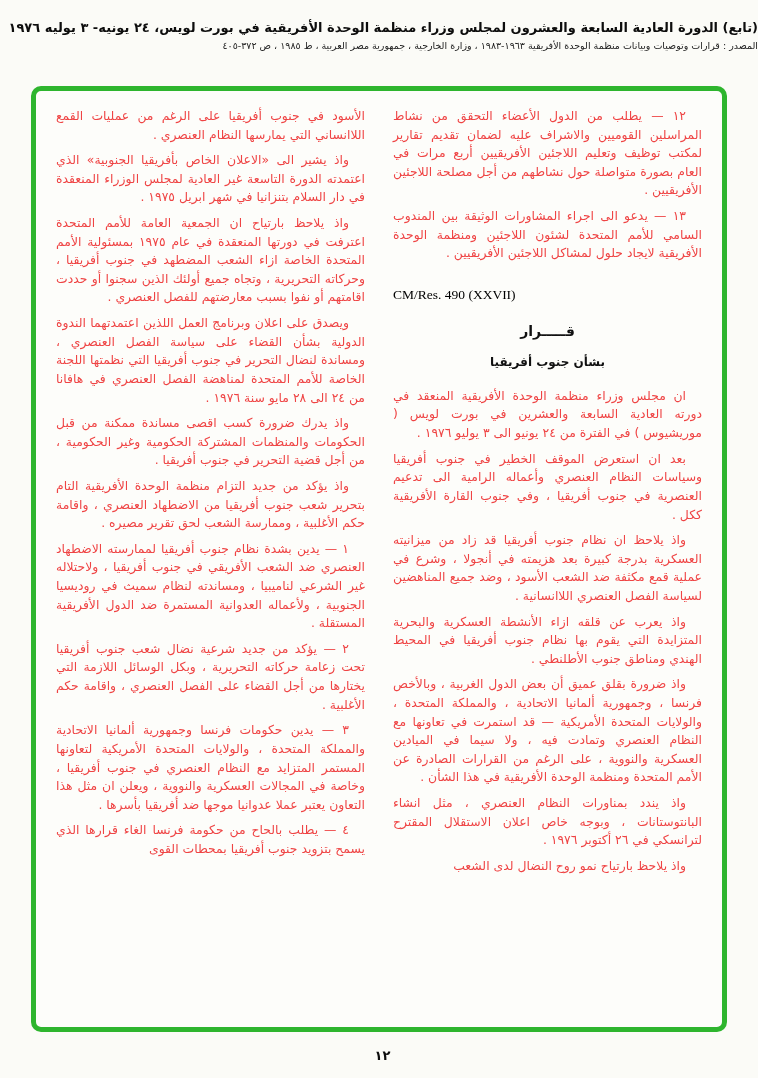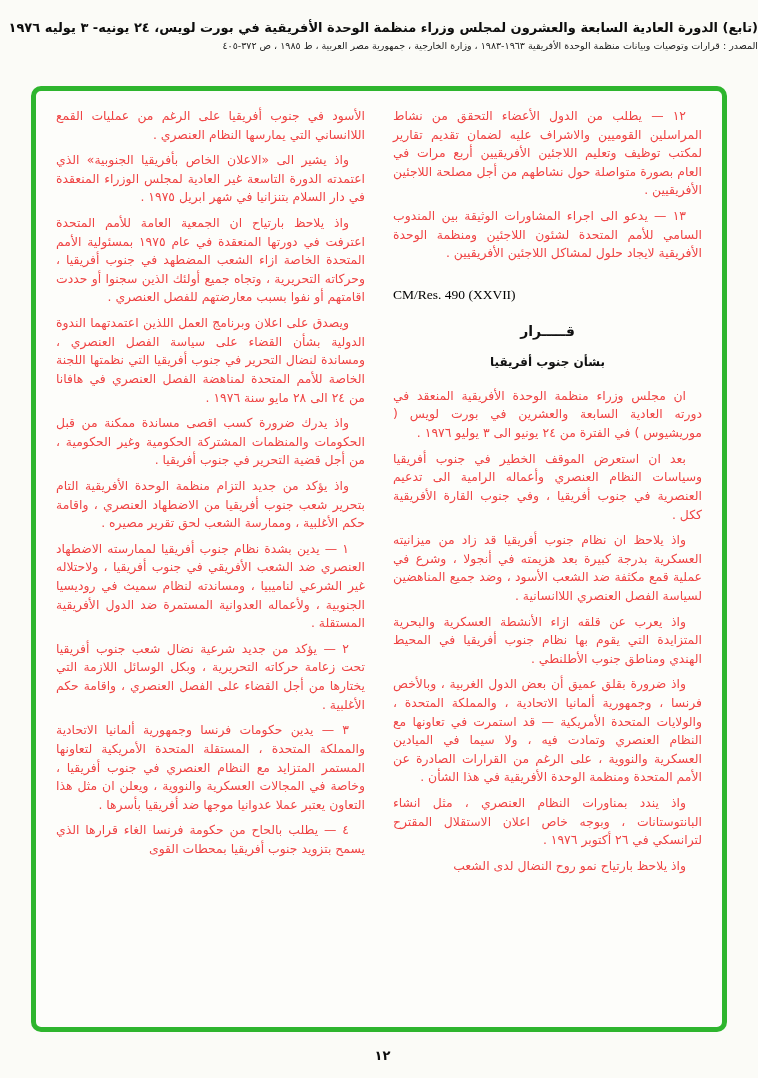--- a/index.html
+++ b/index.html
@@ -86,21 +86,21 @@
 
       <section class="column">
         <p class="para noindent"><strong class="lead"></strong> <span>الأسود في جنوب أفريقيا على الرغم من عمليات القمع اللاانساني التي يمارسها النظام العنصري .</span></p>
         <p class="para"><strong class="lead">واذ يشير</strong> <span>الى «الاعلان الخاص بأفريقيا الجنوبية» الذي اعتمدته الدورة التاسعة غير العادية لمجلس الوزراء المنعقدة في دار السلام بتنزانيا في شهر ابريل ١٩٧٥ .</span></p>
         <p class="para"><strong class="lead">واذ يلاحظ بارتياح</strong> <span>ان الجمعية العامة للأمم المتحدة اعترفت في دورتها المنعقدة في عام ١٩٧٥ بمسئولية الأمم المتحدة الخاصة ازاء الشعب المضطهد في جنوب أفريقيا ، وحركاته التحريرية ، وتجاه جميع أولئك الذين سجنوا أو حددت اقامتهم أو نفوا بسبب معارضتهم للفصل العنصري .</span></p>
         <p class="para"><strong class="lead">ويصدق على اعلان</strong> <span>وبرنامج العمل اللذين اعتمدتهما الندوة الدولية بشأن القضاء على سياسة الفصل العنصري ، ومساندة لنضال التحرير في جنوب أفريقيا التي نظمتها اللجنة الخاصة للأمم المتحدة لمناهضة الفصل العنصري في هافانا من ٢٤ الى ٢٨ مايو سنة ١٩٧٦ .</span></p>
         <p class="para"><strong class="lead">واذ يدرك</strong> <span>ضرورة كسب اقصى مساندة ممكنة من قبل الحكومات والمنظمات المشتركة الحكومية وغير الحكومية ، من أجل قضية التحرير في جنوب أفريقيا .</span></p>
         <p class="para"><strong class="lead">واذ يؤكد من جديد</strong> <span>التزام منظمة الوحدة الأفريقية التام بتحرير شعب جنوب أفريقيا من الاضطهاد العنصري ، واقامة حكم الأغلبية ، وممارسة الشعب لحق تقرير مصيره .</span></p>
         <p class="para"><strong class="lead">١ — يدين بشدة</strong> <span>نظام جنوب أفريقيا لممارسته الاضطهاد العنصري ضد الشعب الأفريقي في جنوب أفريقيا ، ولاحتلاله غير الشرعي لناميبيا ، ومساندته لنظام سميث في روديسيا الجنوبية ، ولأعماله العدوانية المستمرة ضد الدول الأفريقية المستقلة .</span></p>
         <p class="para"><strong class="lead">٢ — يؤكد من جديد</strong> <span>شرعية نضال شعب جنوب أفريقيا تحت زعامة حركاته التحريرية ، وبكل الوسائل اللازمة التي يختارها من أجل القضاء على الفصل العنصري ، واقامة حكم الأغلبية .</span></p>
-        <p class="para"><strong class="lead">٣ — يدين</strong> <span>حكومات فرنسا وجمهورية ألمانيا الاتحادية والمملكة المتحدة ، المستقلة المتحدة الأمريكية لتعاونها المستمر المتزايد مع النظام العنصري في جنوب أفريقيا ، وخاصة في المجالات العسكرية والنووية ، ويعلن ان مثل هذا التعاون يعتبر عملا عدوانيا موجها ضد أفريقيا بأسرها .</span></p>
+        <p class="para"><strong class="lead">٣ — يدين</strong> <span>حكومات فرنسا وجمهورية ألمانيا الاتحادية والمملكة المتحدة ، والولايات المتحدة الأمريكية لتعاونها المستمر المتزايد مع النظام العنصري في جنوب أفريقيا ، وخاصة في المجالات العسكرية والنووية ، ويعلن ان مثل هذا التعاون يعتبر عملا عدوانيا موجها ضد أفريقيا بأسرها .</span></p>
         <p class="para"><strong class="lead">٤ — يطلب بالحاح</strong> <span>من حكومة فرنسا الغاء قرارها الذي يسمح بتزويد جنوب أفريقيا بمحطات القوى</span></p>
       </section>
 
     </div>
   </div>
 
   <footer class="page-footer">
     <span class="page-number">١٢</span>
   </footer>
 

